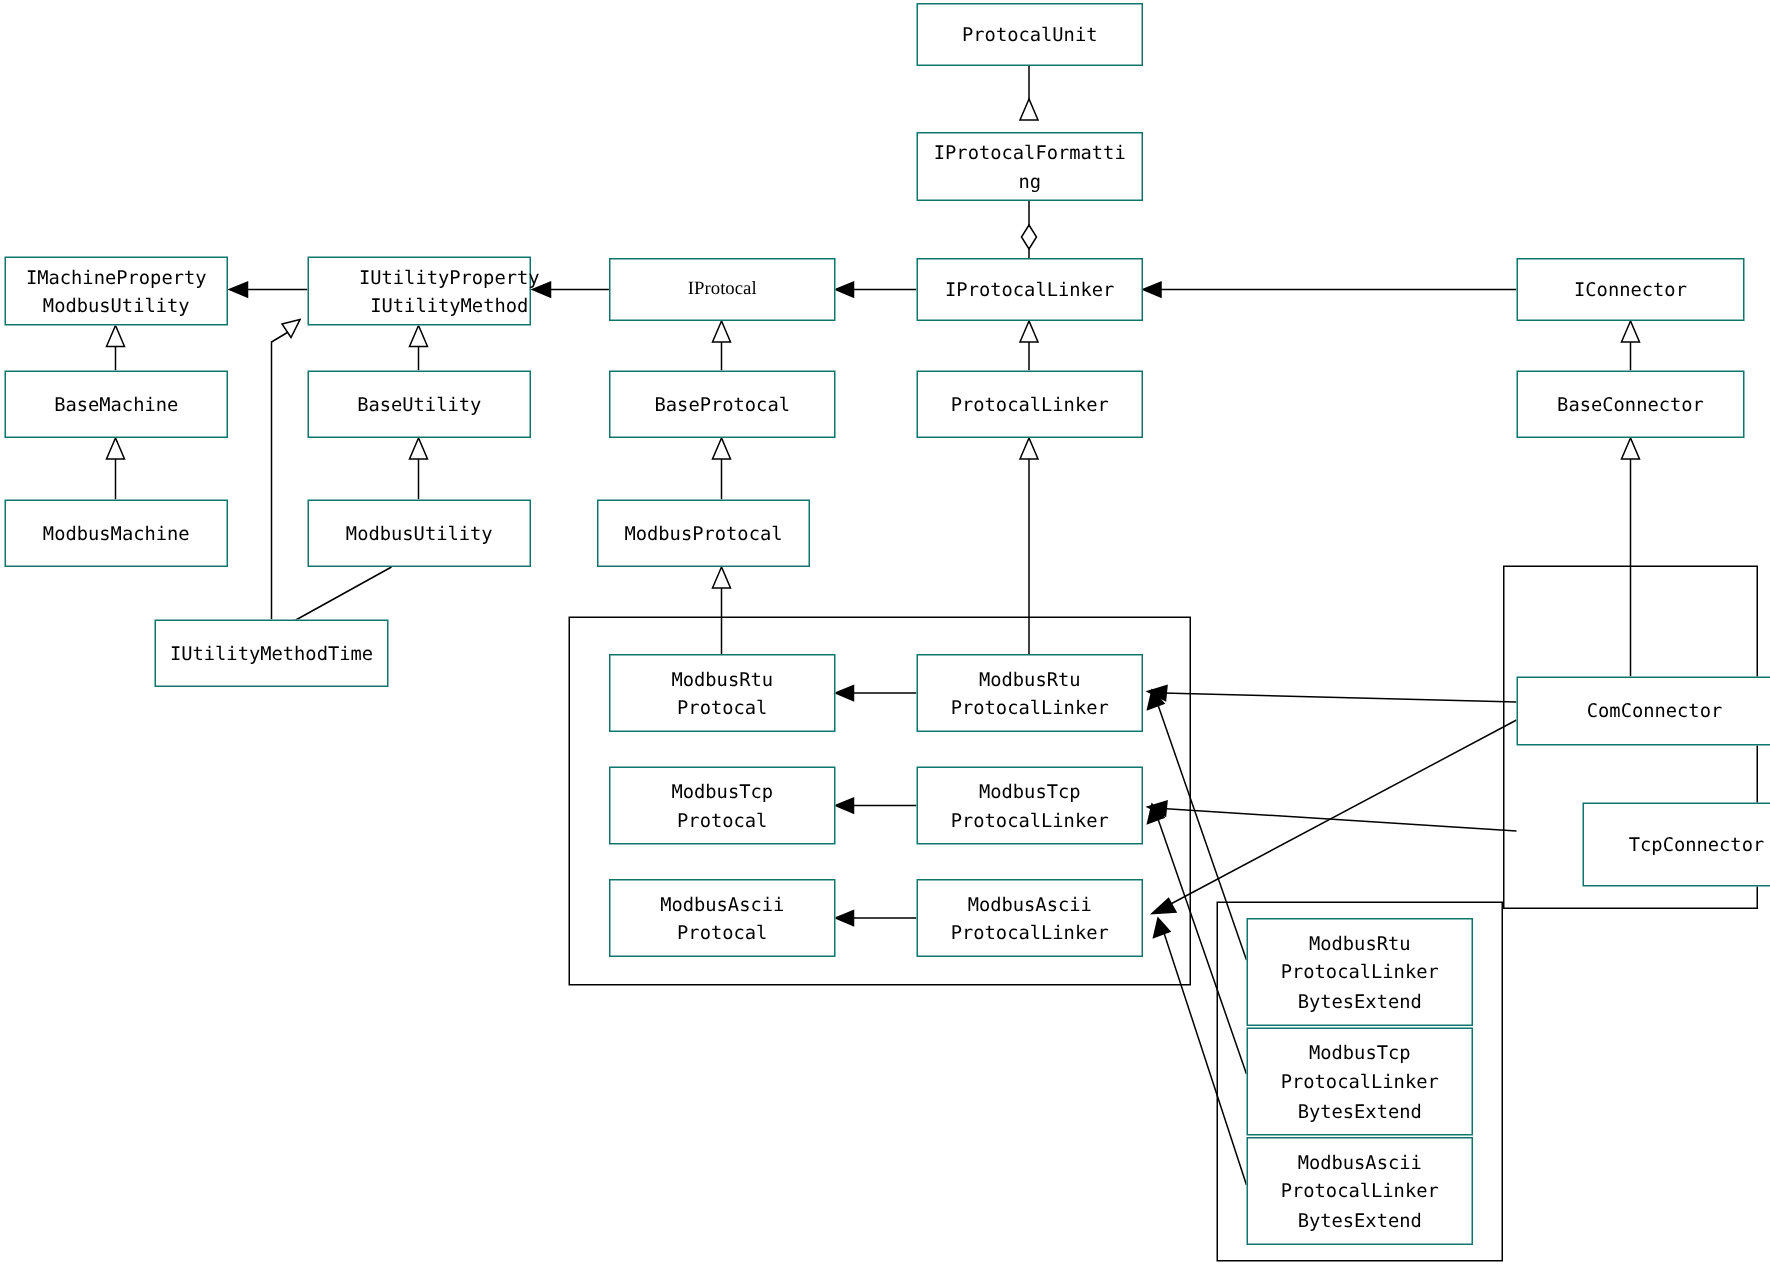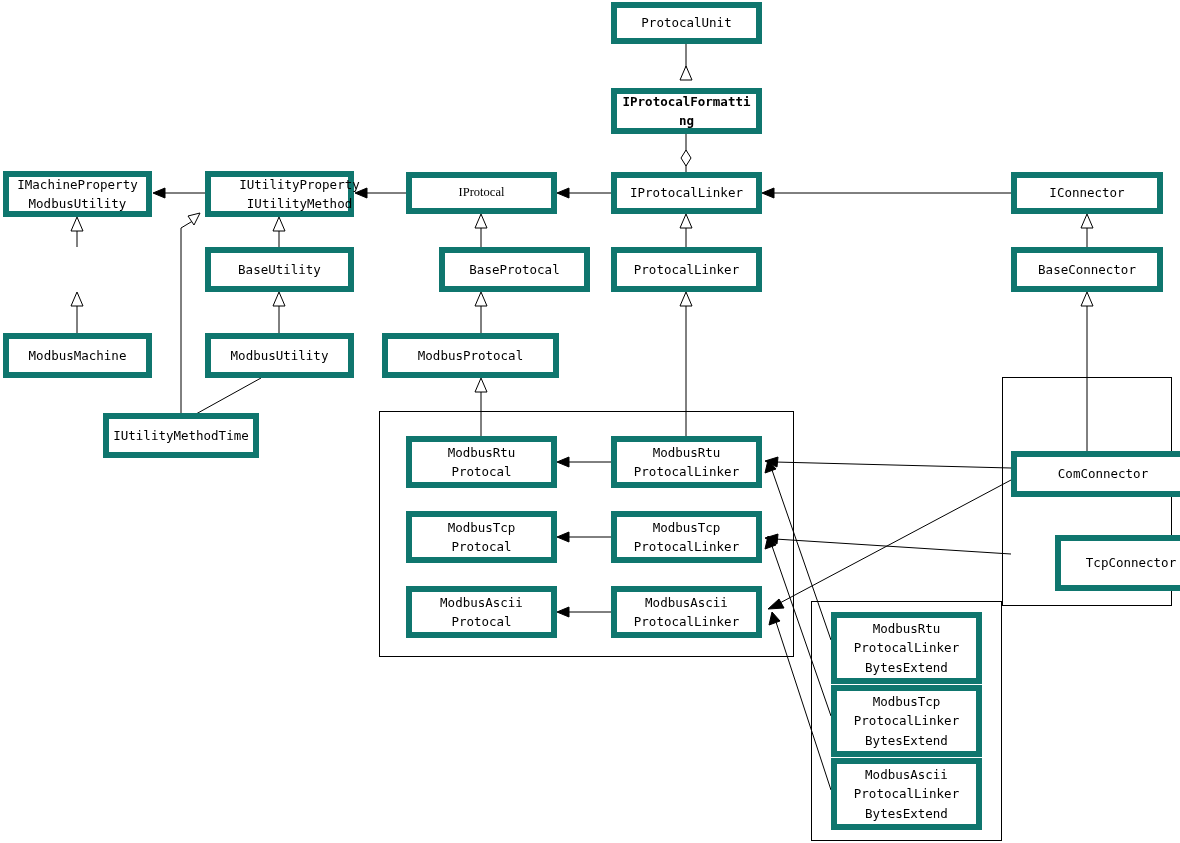--- a/index.html
+++ b/index.html
@@ -11,21 +11,21 @@
     position: relative;
     width: 1180px;
     height: 843px;
     background: #ffffff;
     font-family: "DejaVu Sans Mono", monospace;
     overflow: hidden;
   }
   .node {
     position: absolute;
     box-sizing: border-box;
-    border: 6px solid #0f766e;
+    border: 1px solid #0f766e;
     background: #ffffff;
     display: flex;
     align-items: center;
     justify-content: center;
     text-align: center;
     font-size: 12.5px;
     line-height: 1.55;
     color: #000000;
     white-space: pre-line;
     z-index: 3;
@@ -157,49 +157,50 @@
 
     <line x1="831" y1="716" x2="772" y2="546"></line>
     <polygon class="arrow-open" points="768,536 765,549 776,545"></polygon>
 
     <line x1="831" y1="790" x2="776" y2="622"></line>
     <polygon class="arrow-open" points="772,612 769,625 780,621"></polygon>
   </svg>
 
   <div class="node" style="left:611px; top:2px; width:151px; height:42px;">ProtocalUnit</div>
 
-  <div class="node" style="left:611px; top:88px; width:151px; height:46px;font-weight:bold;">IProtocalFormatti
+  <div class="node" style="left:611px; top:88px; width:151px; height:46px;">IProtocalFormatti
 ng</div>
 
   <div class="node" style="left:3px; top:171px; width:149px; height:46px;">IMachineProperty
 ModbusUtility</div>
 
   <div class="node" style="left:205px; top:171px; width:149px; height:46px;padding-left:40px;">IUtilityProperty
 IUtilityMethod</div>
 
   <div class="node" style="left:406px; top:172px; width:151px; height:42px;font-family:Liberation Serif, serif;">IProtocal</div>
 
   <div class="node" style="left:1011px; top:172px; width:152px; height:42px;">IConnector</div>
 
   <div class="node" style="left:611px; top:172px; width:151px; height:42px;">IProtocalLinker</div>
 
+  <div class="node" style="left:3px; top:247px; width:149px; height:45px;">BaseMachine</div>
 
   <div class="node" style="left:205px; top:247px; width:149px; height:45px;">BaseUtility</div>
 
-  <div class="node" style="left:406px; top:247px; width:151px; height:45px;margin-left:33px;">BaseProtocal</div>
+  <div class="node" style="left:406px; top:247px; width:151px; height:45px;">BaseProtocal</div>
 
   <div class="node" style="left:611px; top:247px; width:151px; height:45px;">ProtocalLinker</div>
 
   <div class="node" style="left:1011px; top:247px; width:152px; height:45px;">BaseConnector</div>
 
   <div class="node" style="left:3px; top:333px; width:149px; height:45px;">ModbusMachine</div>
 
   <div class="node" style="left:205px; top:333px; width:149px; height:45px;">ModbusUtility</div>
 
-  <div class="node" style="left:382px; top:333px; width:177px; height:45px;text-align:right;">ModbusProtocal</div>
+  <div class="node" style="left:398px; top:333px; width:142px; height:45px;text-align:right;">ModbusProtocal</div>
 
   <div class="node" style="left:103px; top:413px; width:156px; height:45px;">IUtilityMethodTime</div>
 
   <div class="node" style="left:406px; top:436px; width:151px; height:52px;">ModbusRtu
 Protocal</div>
 
   <div class="node" style="left:611px; top:436px; width:151px; height:52px;">ModbusRtu
 ProtocalLinker</div>
 
   <div class="node" style="left:1011px; top:451px; width:184px; height:46px;">ComConnector</div>

